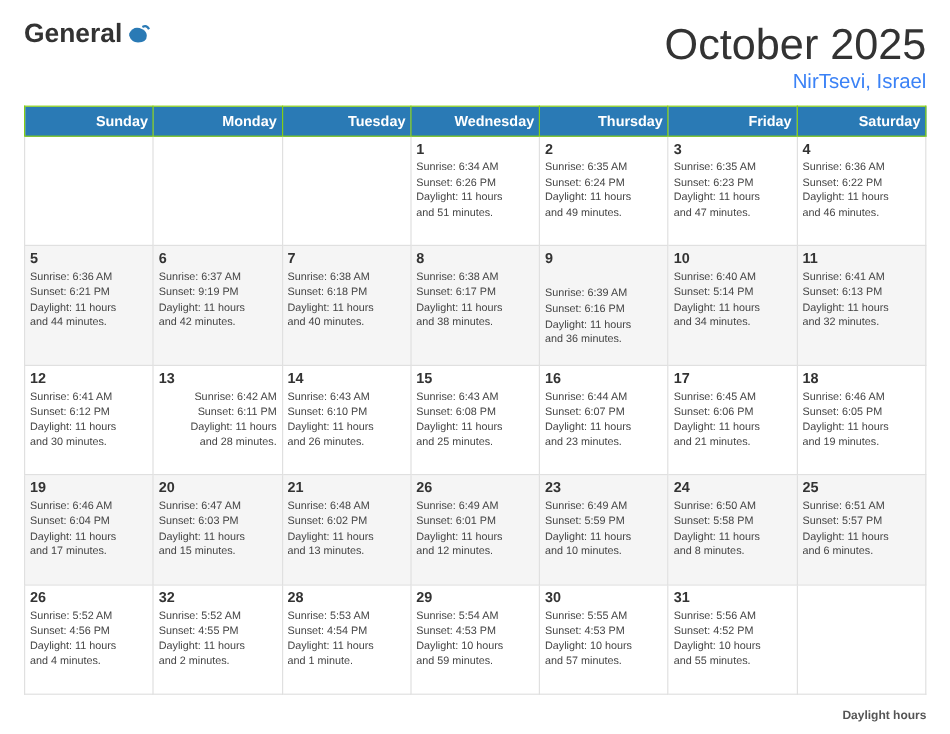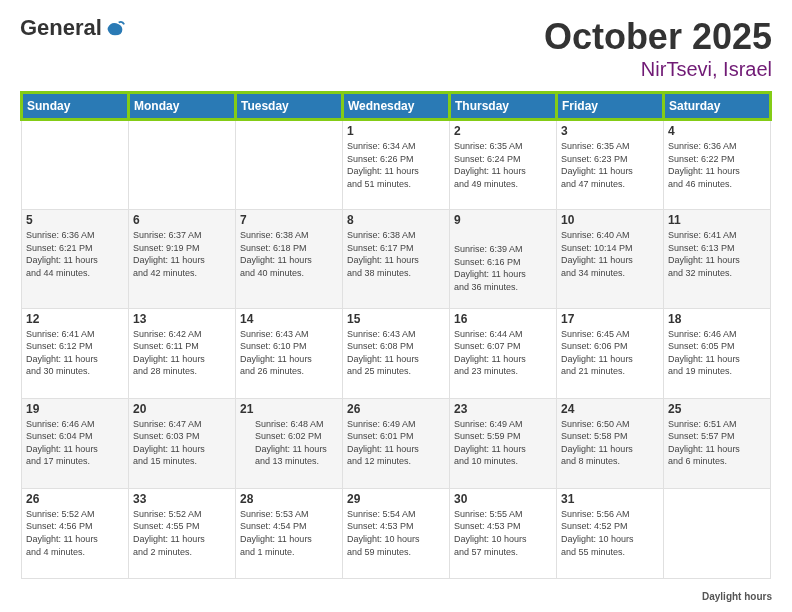--- a/index.html
+++ b/index.html
@@ -39,42 +39,42 @@
       width: 22px;
       height: 22px;
       margin-left: 2px;
     }
     .title-block {
       text-align: right;
     }
     .month-title {
       font-size: 36px;
       color: #333;
-      font-weight: bold;
+      font-weight: normal;
     }
     .location {
-      font-size: 20px;
-      color: #701a75;
+      font-size: 17px;
+      color: #3b82f6;
     }
     .calendar {
       flex: 1;
       border-collapse: collapse;
       width: 100%;
       table-layout: fixed;
     }
     .calendar thead tr {
       background: #2a7ab5;
     }
     .calendar thead th {
       color: #fff;
       font-size: 12px;
       font-weight: bold;
       padding: 5px 4px;
-      text-align: left;
-      border: 3px solid #84cc16;
+      text-align: right;
+      border: 1px solid #84cc16;
     }
     .calendar tbody tr {
       border-bottom: 1px solid #ccc;
     }
     .calendar tbody td {
       vertical-align: top;
       padding: 3px 4px;
       font-size: 9.5px;
       color: #333;
       border: 1px solid #e0e0e0;
@@ -209,21 +209,21 @@
           <td>
             <span class="day-number">9</span>
             <div class="day-info" style="white-space: pre-line; margin-top: 16px;">Sunrise: 6:39 AM
 Sunset: 6:16 PM
 Daylight: 11 hours
 and 36 minutes.</div>
           </td>
           <td>
             <span class="day-number">10</span>
             <div class="day-info" style="white-space: pre-line;">Sunrise: 6:40 AM
-Sunset: 10:14 PM
+Sunset: 5:14 PM
 Daylight: 11 hours
 and 34 minutes.</div>
           </td>
           <td>
             <span class="day-number">11</span>
             <div class="day-info" style="white-space: pre-line;">Sunrise: 6:41 AM
 Sunset: 6:13 PM
 Daylight: 11 hours
 and 32 minutes.</div>
           </td>
@@ -231,21 +231,21 @@
         <tr>
           <td>
             <span class="day-number">12</span>
             <div class="day-info" style="white-space: pre-line;">Sunrise: 6:41 AM
 Sunset: 6:12 PM
 Daylight: 11 hours
 and 30 minutes.</div>
           </td>
           <td>
             <span class="day-number">13</span>
-            <div class="day-info" style="white-space: pre-line;">Sunrise: 6:42 AM
+            <div class="day-info" style="white-space: pre-line; text-align: right;">Sunrise: 6:42 AM
 Sunset: 6:11 PM
 Daylight: 11 hours
 and 28 minutes.</div>
           </td>
           <td>
             <span class="day-number">14</span>
             <div class="day-info" style="white-space: pre-line;">Sunrise: 6:43 AM
 Sunset: 6:10 PM
 Daylight: 11 hours
 and 26 minutes.</div>
@@ -289,21 +289,21 @@
           </td>
           <td>
             <span class="day-number">20</span>
             <div class="day-info" style="white-space: pre-line;">Sunrise: 6:47 AM
 Sunset: 6:03 PM
 Daylight: 11 hours
 and 15 minutes.</div>
           </td>
           <td>
             <span class="day-number">21</span>
-            <div class="day-info" style="white-space: pre-line; margin-left: 15px;">Sunrise: 6:48 AM
+            <div class="day-info" style="white-space: pre-line;">Sunrise: 6:48 AM
 Sunset: 6:02 PM
 Daylight: 11 hours
 and 13 minutes.</div>
           </td>
           <td>
             <span class="day-number">26</span>
             <div class="day-info" style="white-space: pre-line;">Sunrise: 6:49 AM
 Sunset: 6:01 PM
 Daylight: 11 hours
 and 12 minutes.</div>
@@ -332,21 +332,21 @@
         </tr>
         <tr>
           <td>
             <span class="day-number">26</span>
             <div class="day-info" style="white-space: pre-line;">Sunrise: 5:52 AM
 Sunset: 4:56 PM
 Daylight: 11 hours
 and 4 minutes.</div>
           </td>
           <td>
-            <span class="day-number">33</span>
+            <span class="day-number">32</span>
             <div class="day-info" style="white-space: pre-line;">Sunrise: 5:52 AM
 Sunset: 4:55 PM
 Daylight: 11 hours
 and 2 minutes.</div>
           </td>
           <td>
             <span class="day-number">28</span>
             <div class="day-info" style="white-space: pre-line;">Sunrise: 5:53 AM
 Sunset: 4:54 PM
 Daylight: 11 hours

